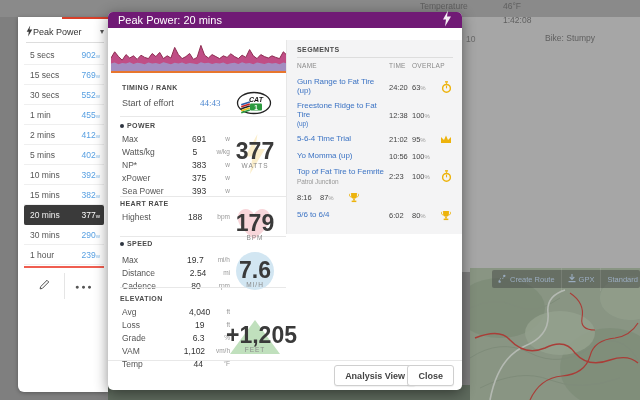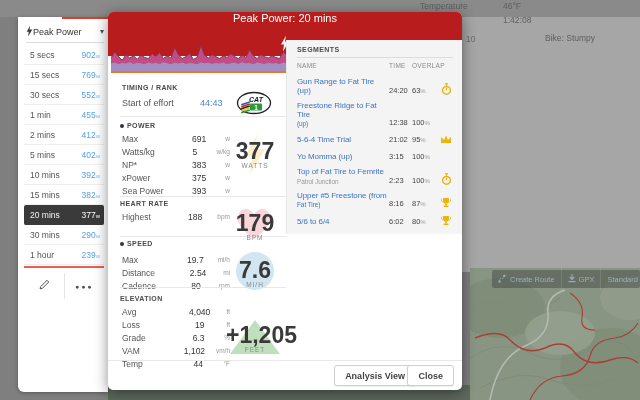--- a/index.html
+++ b/index.html
@@ -49,22 +49,22 @@
   .sb-row.sel .v, .sb-row.sel .u { color:#fff; }
   #sb-underline { left:6px; top:249px; width:80px; height:2px; background:#ef5e50; }
   #sb-tools { left:6px; top:256px; width:80px; height:26px; display:flex; }
   .sb-tool { flex:1; display:flex; align-items:center; justify-content:center; cursor:pointer; }
   .sb-tool + .sb-tool { border-left:1px solid #e5e5e5; }
   #dots-icon { color:#555; font-size:7px; letter-spacing:2px; }
 
   
   #modal { left:108px; top:12px; width:354px; height:378px; background:#fff; border-radius:5px;
      z-index:10; box-shadow:0 3px 14px rgba(0,0,0,.45); }
-  #modal-header { left:0; top:0; width:354px; height:44px; background:#b91c1c; border-radius:5px 5px 0 0;
-     display:flex; align-items:center; padding:0 10px;flex-direction:column; }
+  #modal-header { left:0; top:0; width:354px; height:16px; background:#701a75; border-radius:5px 5px 0 0;
+     display:flex; align-items:center; padding:0 10px; }
   #modal-title { color:#fff; font-size:11px; flex:1; }
   #chart { left:3px; top:28px; width:176px; height:35px; }
 
   .sec-head { font-size:7px; font-weight:bold; color:#4a4a4a; letter-spacing:.4px; display:flex; align-items:center; gap:3px; }
   .sec-head .dot { width:4px; height:4px; border-radius:50%; background:#2e3440; display:inline-block; }
   .divider { height:1px; background:#e8e8e8; }
 
   .stat-table { width:108px; }
   .stat-row { display:flex; height:13px; align-items:center; font-size:8.5px;justify-content:space-between; }
   .stat-row .l { width:52px; color:#555; }
@@ -73,31 +73,31 @@
 
   .bigstat { width:58px; text-align:center; }
   .bigstat .n { font-size:23px; font-weight:bold; color:#3a3a3a; line-height:22px; position:relative; z-index:2; }
   .bigstat .u { font-size:6.5px; color:#8a8a8a; letter-spacing:1px; position:relative; z-index:2; }
   .big-bg { position:absolute; z-index:1; }
 
   
   #timing-head { left:14px; top:72px; }
   #timing-row { left:14px; top:86px; width:160px; display:flex; font-size:9px; }
   #timing-row .l { width:78px; color:#555; }
-  #timing-row .v { color:#4c86cf; }
+  #timing-row .v { color:#4c86cf;font-family:Liberation Serif, serif; }
   #cat-badge { left:128px; top:79px; }
 
   
   #segments { left:178px; top:28px; width:176px; height:194px; background:#f4f4f5; border-left:1px solid #e7e7e7; }
   #seg-head { left:10px; top:6px; font-size:7px; font-weight:bold; color:#4a4a4a; letter-spacing:.4px; }
   #seg-head-div { left:10px; top:17px; width:156px; height:1px; background:#ddd; }
   .seg-cols { left:10px; top:22px; width:160px; display:flex; font-size:6.5px; color:#8a8a8a; letter-spacing:.3px; }
   .seg-cols .c1 { width:92px; } .seg-cols .c2 { width:23px; } .seg-cols .c3 { width:30px; }
   #seg-rows { left:10px; top:34px; width:162px; }
-  .seg-row { display:flex; align-items:flex-end; padding:4px 0 3px; }
+  .seg-row { display:flex; align-items:center; padding:4px 0 3px; }
   .seg-name { width:92px; font-size:8px; line-height:8.5px; color:#3d74c4; letter-spacing:-.1px; cursor:pointer; }
   .seg-name .sub { display:block; font-size:6.5px; line-height:7px; margin-top:1px; }
   .seg-name .sub.blue { color:#3d74c4; } .seg-name .sub.gray { color:#999; }
   .seg-time { width:23px; font-size:7.5px; color:#444; padding-top:1px; }
   .seg-ovl { width:27px; font-size:7.5px; color:#444; padding-top:1px; }
   .seg-ovl .pct { color:#999; font-size:6px; }
   .seg-icon { width:14px; display:flex; justify-content:center; padding-top:0; }
 
   
   #modal-footer-div { left:0; top:348px; width:354px; height:1px; background:#e8e8e8; }
@@ -421,39 +421,38 @@
     <span class="seg-time">21:02</span>
     <span class="seg-ovl">95<span class="pct">%</span></span>
     <span class="seg-icon">
             <svg width="12" height="9" viewBox="0 0 12 9">
               <path d="M1 8 L1 2 L4 5 L6 0.5 L8 5 L11 2 L11 8 Z" fill="#edb30c"></path>
             </svg>
           </span>
         </div>
         <div class="seg-row">
           <span class="seg-name">Yo Momma (up)</span>
-    <span class="seg-time">3:15</span>
+    <span class="seg-time">10:56</span>
     <span class="seg-ovl">100<span class="pct">%</span></span>
     <span class="seg-icon"></span>
         </div>
         <div class="seg-row">
           <span class="seg-name">Top of Fat Tire to Femrite<span class="sub gray">Patrol Junction</span></span>
     <span class="seg-time">2:23</span>
     <span class="seg-ovl">100<span class="pct">%</span></span>
     <span class="seg-icon">
             <svg width="9" height="12" viewBox="0 0 10 13">
               <rect x="3.4" y="0" width="3.2" height="1.6" fill="#edb30c"></rect>
               <rect x="4.4" y="1.4" width="1.2" height="1.6" fill="#edb30c"></rect>
               <circle cx="5" cy="8" r="4.3" fill="none" stroke="#edb30c" stroke-width="1.6"></circle>
               <path d="M5 8 L5 5" stroke="#edb30c" stroke-width="1.2"></path>
             </svg>
           </span>
         </div>
         <div class="seg-row">
-          <span class="seg-name">Upper #5 Freestone (from<span class="sub blue">Fat Tire)</span></span>
     <span class="seg-time">8:16</span>
     <span class="seg-ovl">87<span class="pct">%</span></span>
     <span class="seg-icon">
             <svg width="10" height="11" viewBox="0 0 12 13">
               <path d="M2.5 1 h7 v3.5 a3.5 3.5 0 0 1 -7 0 Z" fill="#edb30c"></path>
               <path d="M1 2 a2.5 2.5 0 0 0 2 4 M11 2 a2.5 2.5 0 0 1 -2 4" stroke="#edb30c" fill="none" stroke-width="1"></path>
               <rect x="5" y="8" width="2" height="2.2" fill="#edb30c"></rect>
               <rect x="3.2" y="10.2" width="5.6" height="1.8" fill="#edb30c"></rect>
             </svg>
           </span>

